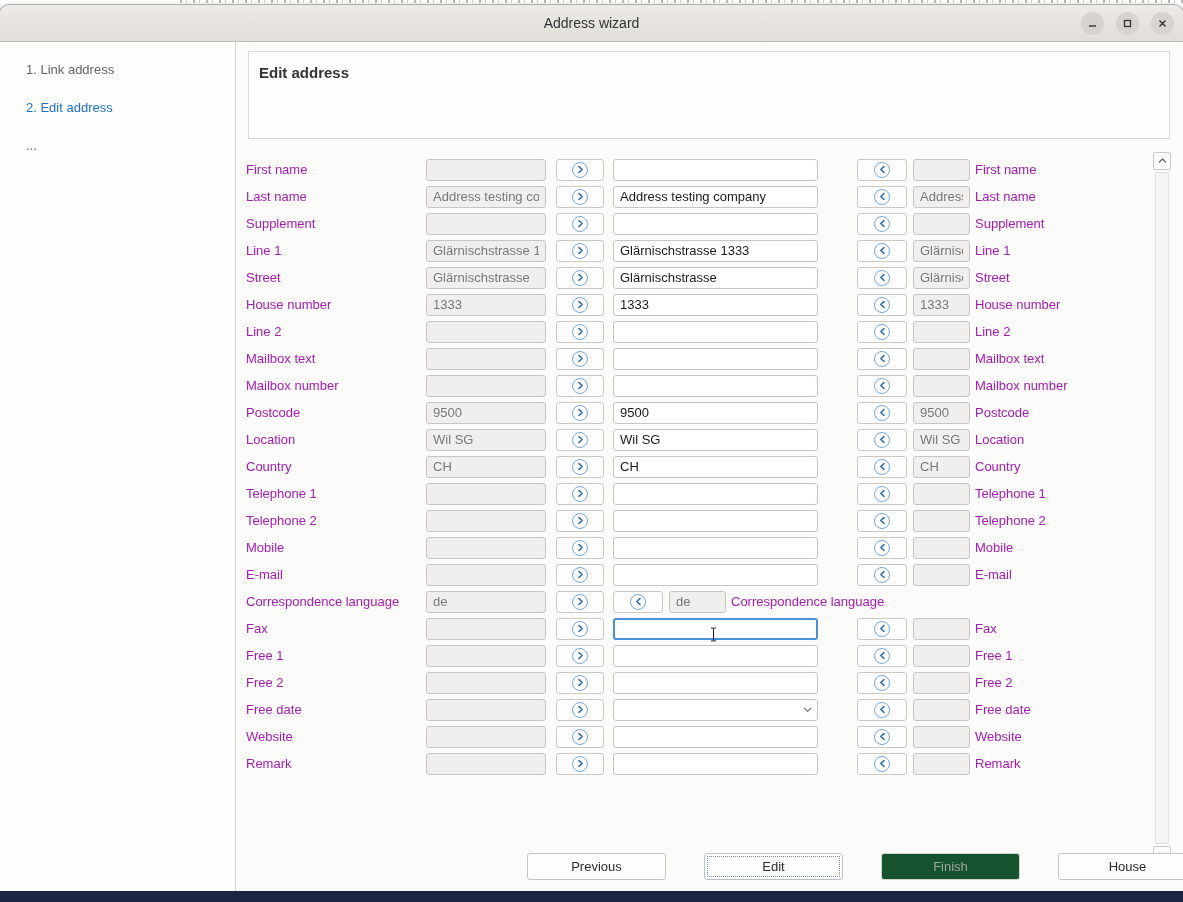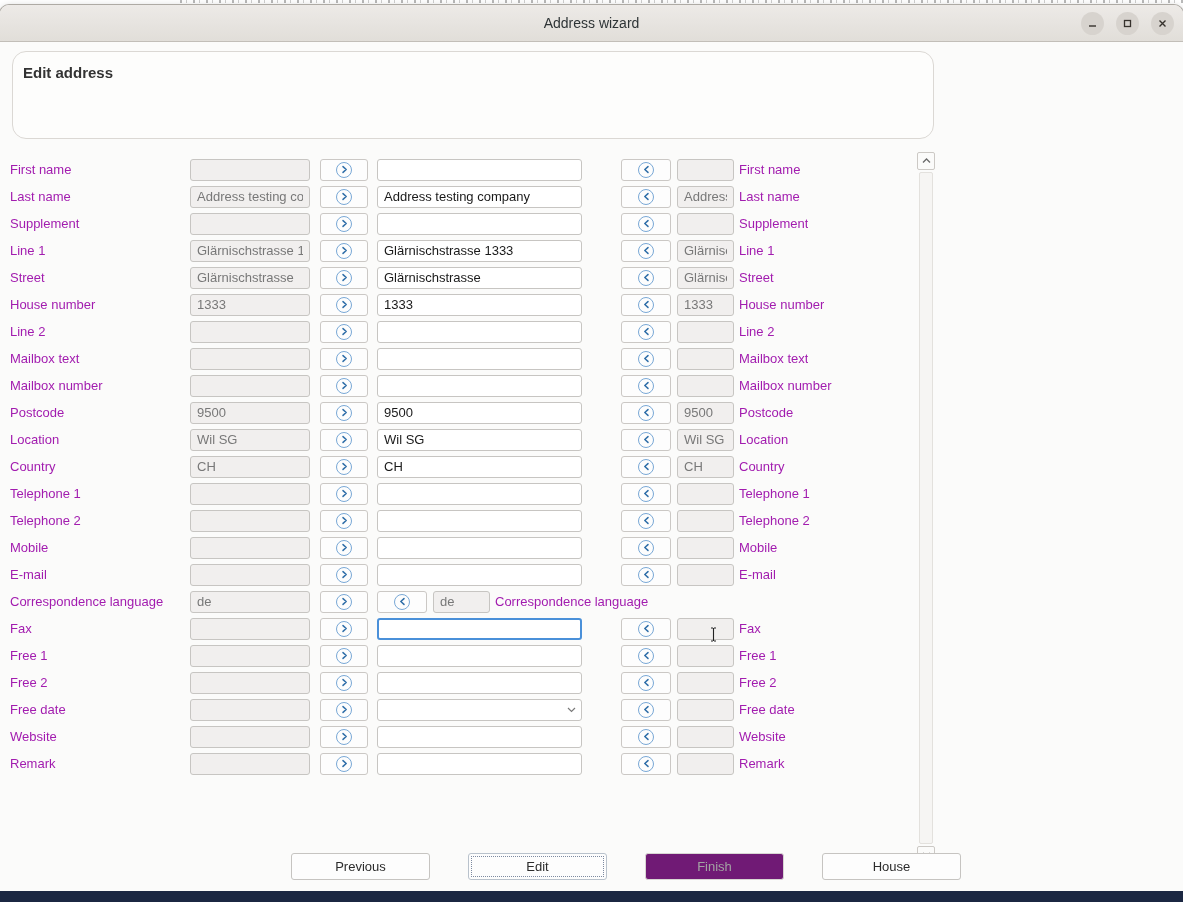--- a/index.html
+++ b/index.html
@@ -41,21 +41,21 @@
     width:236px; flex:0 0 236px; background:#fdfdfc; border-right:1px solid #d8d5d1;
     padding:20px 0 0 26px;
   }
   .step { font-size:13px; color:#646464; margin-bottom:23px; line-height:15px; }
   .step.active { color:#1c71c8; }
 
   .main { flex:1; position:relative; background:#fbfbfa; }
 
   .header-box {
     position:absolute; left:12px; top:9px; width:922px; height:88px;
-    background:#fdfdfc; border:1px solid #dbd8d4; border-radius:14px;
+    background:#fdfdfc; border:1px solid #dbd8d4; border-radius:0;
     padding:12px 14px 0 10px;
   }
   .header-box h2 { font-size:15px; font-weight:bold; color:#333; margin-bottom:14px; }
   .header-box p { font-size:13px; color:#3e3e3e; line-height:17px; max-width:885px; }
 
   .form-rows { position:absolute; left:10px; top:114px; }
   .frow { display:flex; align-items:center; height:27px; }
 
   .flabel { font-size:13px; color:#a21caf; white-space:nowrap; overflow:hidden; }
   .flabel.left-label { width:180px; flex:0 0 180px; }
@@ -92,21 +92,21 @@
   .scroll-btn.up { top:0; }
   .scroll-btn.down { top:694px; }
   .scroll-track { position:absolute; left:2px; top:20px; width:14px; height:672px; background:#f6f5f3; border:1px solid #e3e1dd; border-radius:2px; }
 
   .footer-buttons { position:absolute; left:291px; top:811px; display:flex; gap:38px; }
   .fbtn {
     width:139px; height:27px; background:#fdfdfd; border:1px solid #c6c4c1; border-radius:3px;
     font-family:"Liberation Sans",sans-serif; font-size:13px; color:#2c2c2c; cursor:default;
   }
   .fbtn.focused { outline:1px dotted #7d8aa0; outline-offset:-4px; border-color:#b9c2cc; }
-  .fbtn.disabled { color:#a3a3a3; border-color:#d8d6d3; background:#701a75; }
+  .fbtn.disabled { color:#a3a3a3; border-color:#d8d6d3; background:#14532d; }
 
   .text-cursor { position:absolute; left:709px; top:627px; width:9px; height:15px; pointer-events:none; }
 
   .bottom-strip { position:absolute; left:0; top:891px; width:1183px; height:11px; background:#1b2742; }
 </style>
 </head>
 <body>
 
 <div class="top-artifact"></div>
 
@@ -128,20 +128,25 @@
       <button class="win-btn">
         <svg width="9" height="9" viewBox="0 0 9 9">
             <path d="M1.5 1.5 L7.5 7.5 M7.5 1.5 L1.5 7.5" stroke="#36322d" stroke-width="1.4"></path>
           </svg>
       </button>
     </div>
   </div>
 
   <div class="content">
 
+    <div class="sidebar">
+      <div class="step">1. Link address</div>
+      <div class="step active">2. Edit address</div>
+      <div class="step">...</div>
+    </div>
 
     <div class="main">
 
       <div class="header-box">
         <h2>Edit address</h2>
       </div>
 
       <div class="form-rows" id="form-rows">
           <div class="frow">
             <div class="flabel left-label">First name</div>

